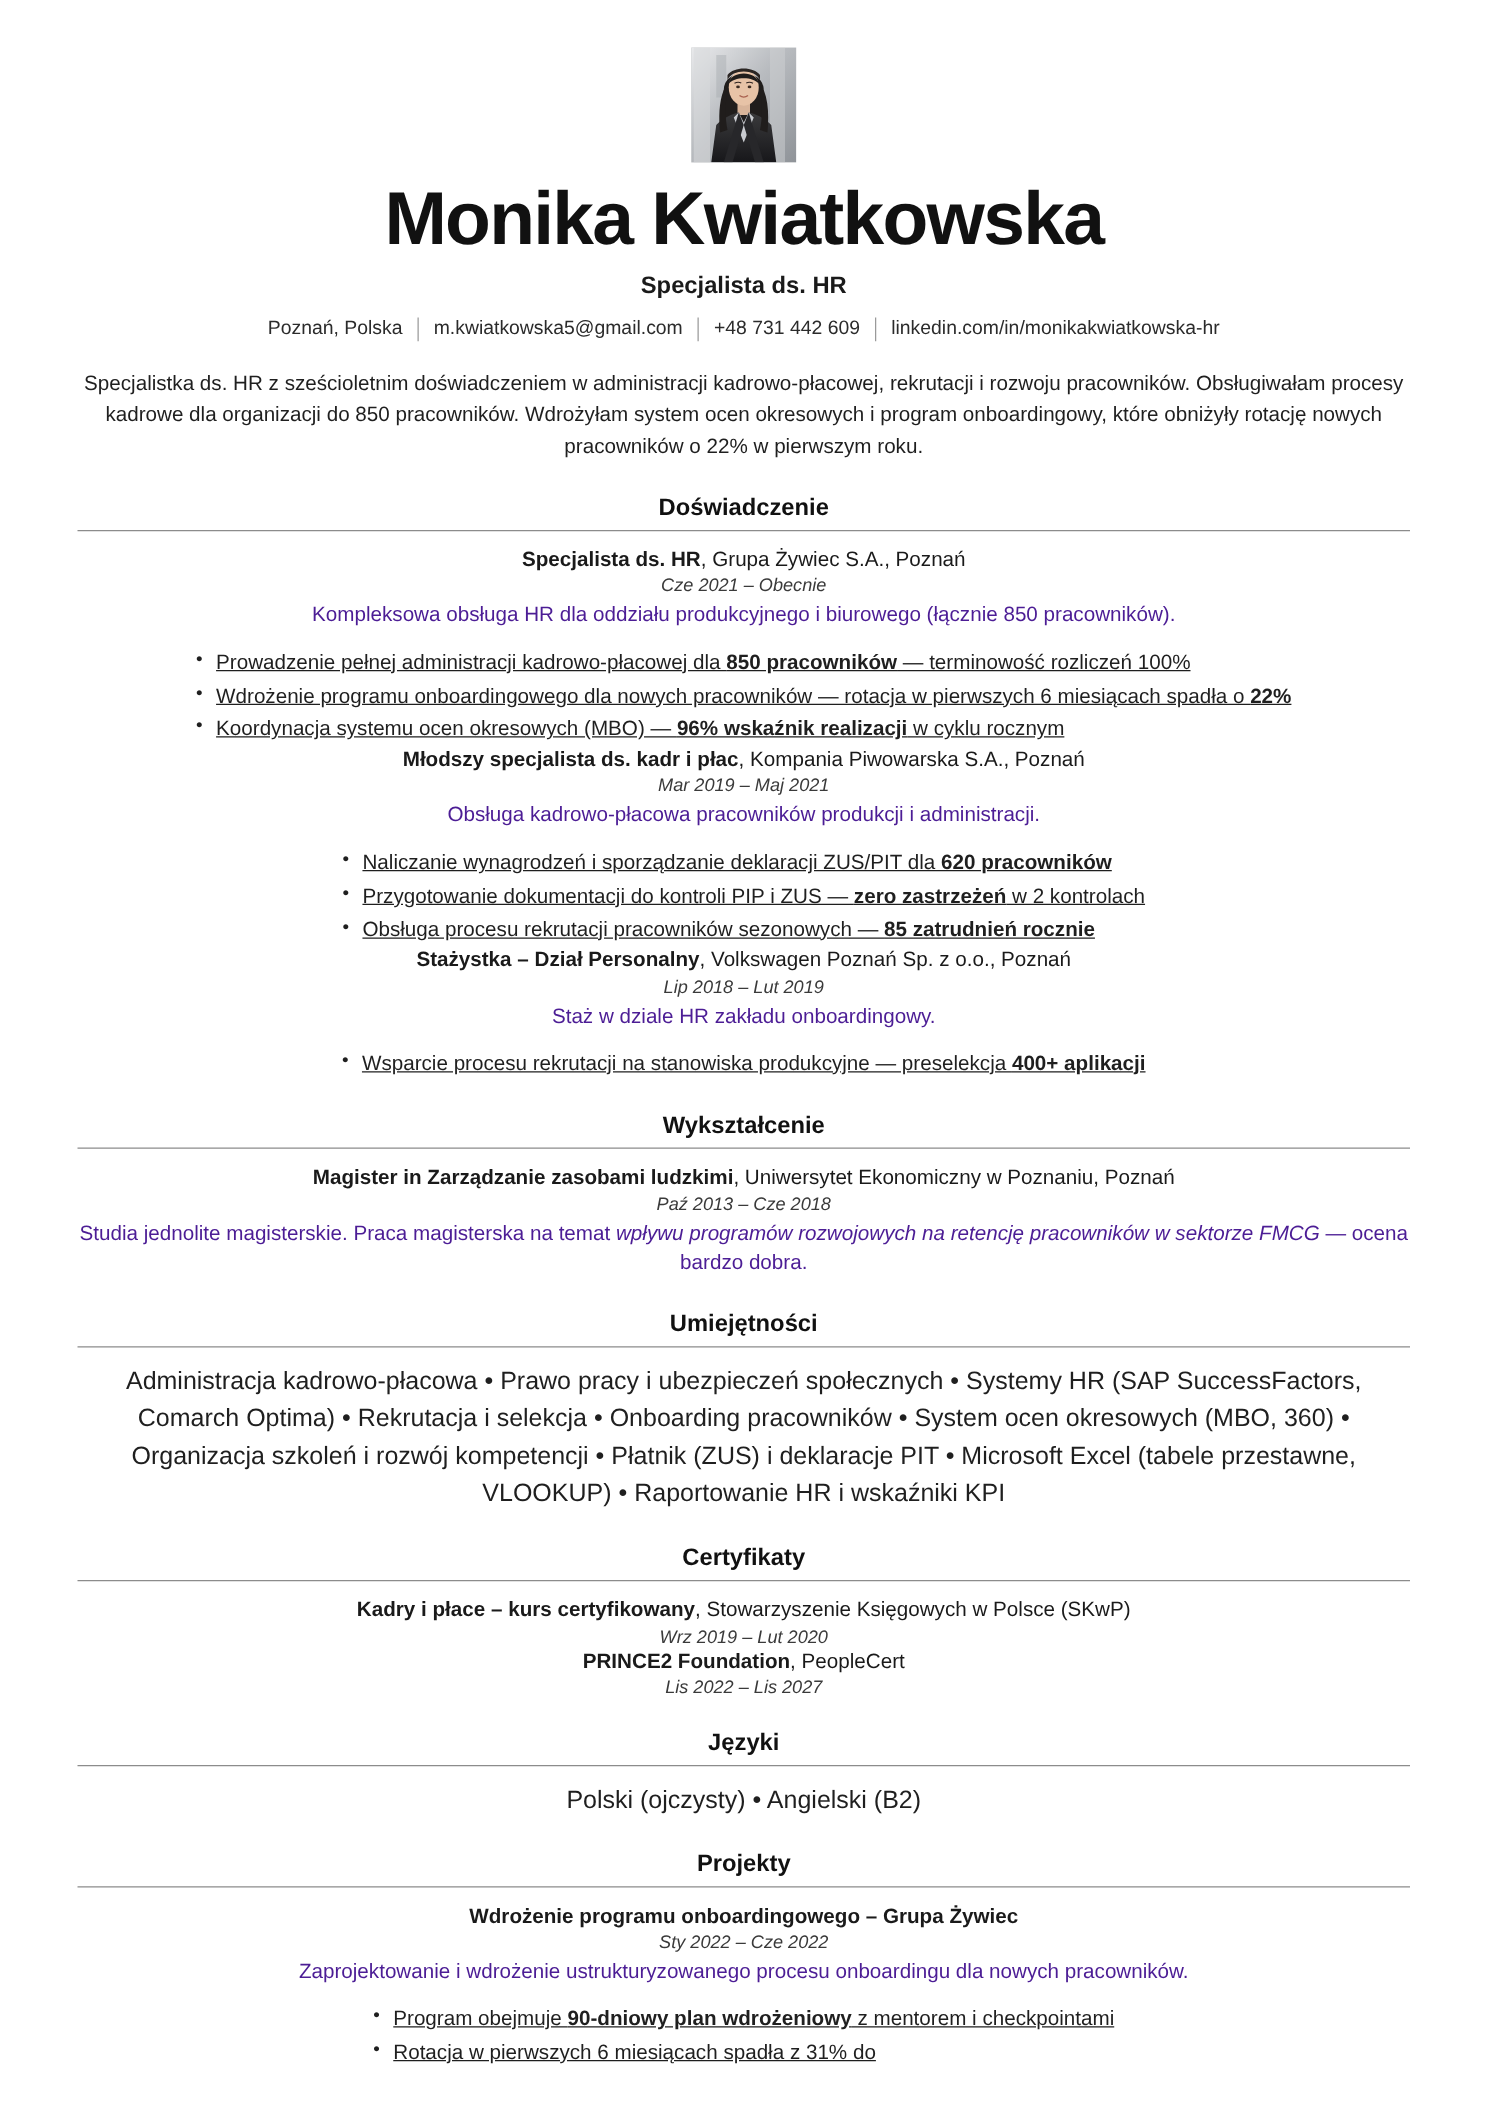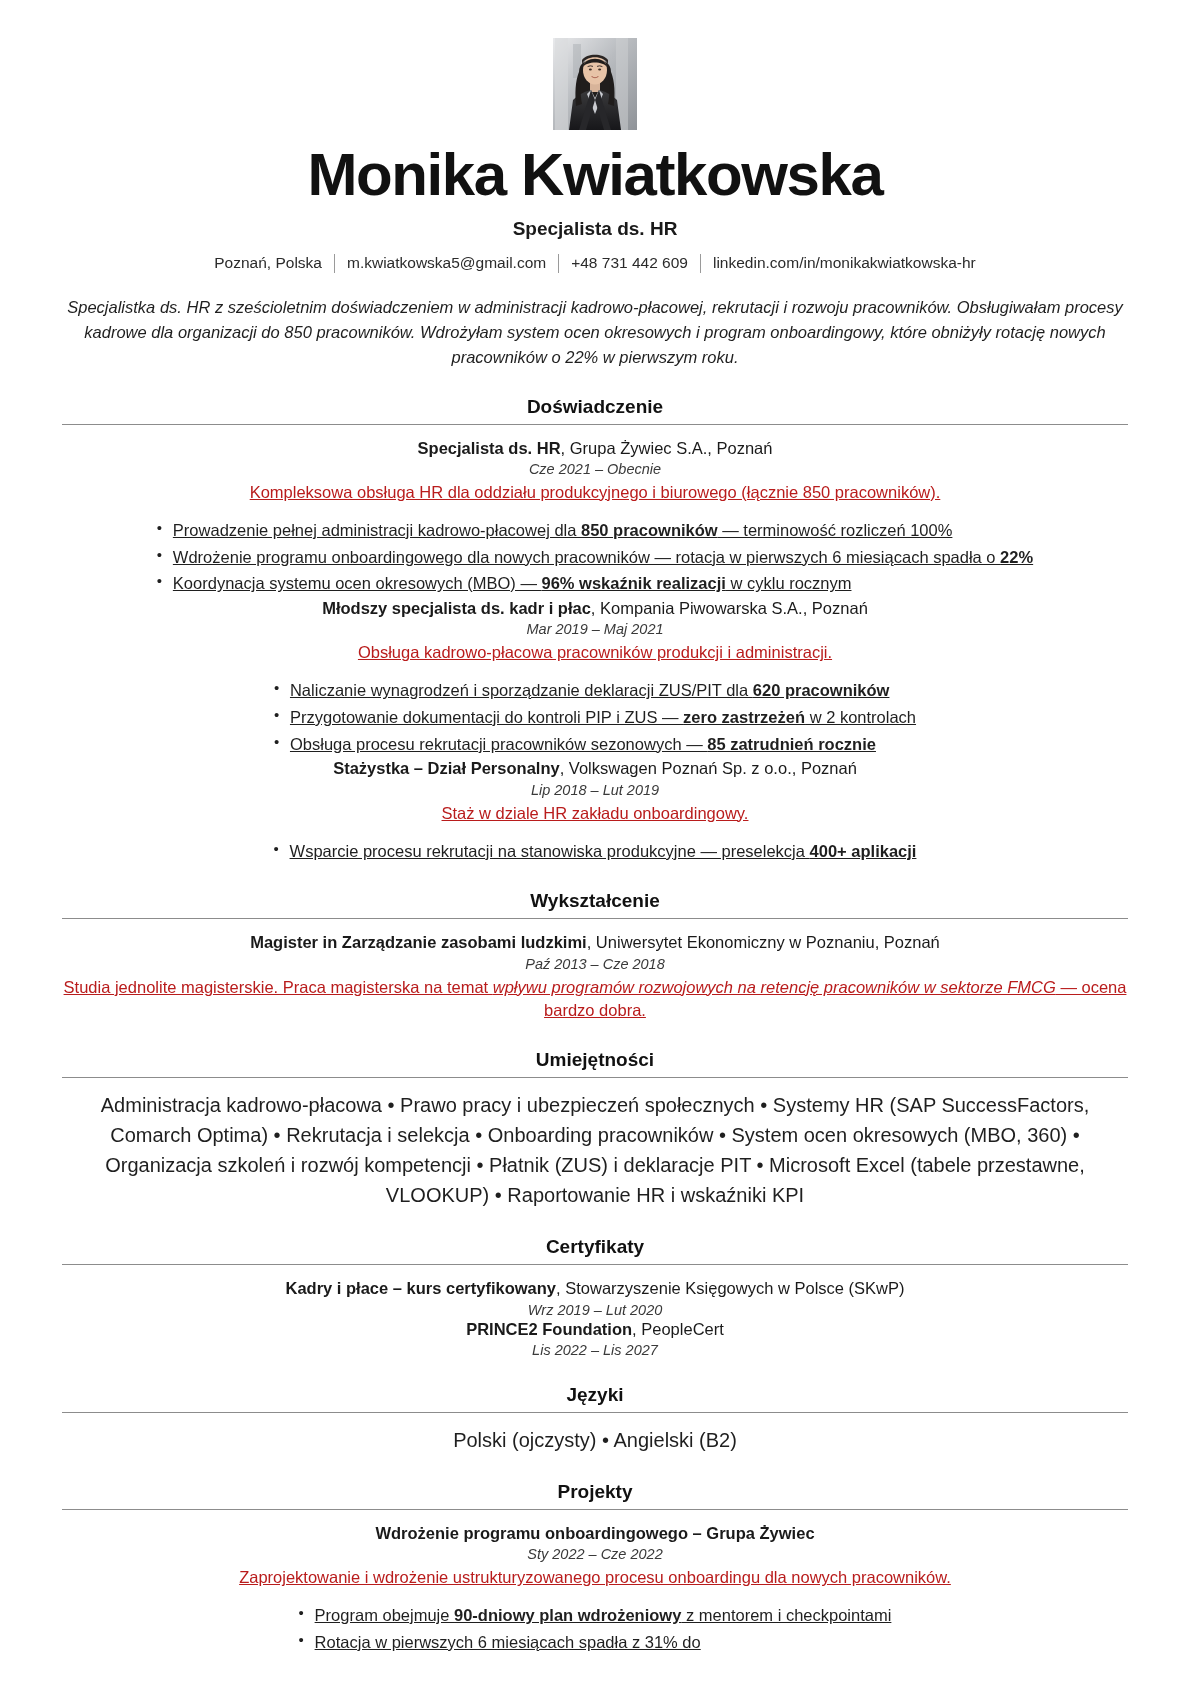--- a/index.html
+++ b/index.html
@@ -69,21 +69,20 @@
     width: 1px;
     height: 19px;
     background: #9a9a9a;
   }
   .summary {
     margin: 22px 0 0 0;
     font-size: 16.5px;
     line-height: 1.5;
     text-align: center;
     color: #1f1f1f;
-    font-style: italic;
   }
 
   
   .section { margin-top: 26px; }
   .section-title {
     text-align: center;
     font-size: 19px;
     font-weight: 700;
     color: #111111;
     margin: 0 0 6px 0;
@@ -107,22 +106,21 @@
     font-size: 14.5px;
     font-style: italic;
     color: #3a3a3a;
     margin-top: 2px;
     text-align: center;
   }
   .entry-desc {
     font-size: 16.5px;
     line-height: 1.45;
     margin-top: 4px;
-    color: #b91c1c;
-    text-decoration: underline;
+    color: #4c1d95;
   }
   .entry-desc em { font-style: italic; }
 
   .bullets {
     list-style: none;
     margin: 12px 0 0 0;
     padding: 0;
     display: table;
     margin-left: auto;
     margin-right: auto;

